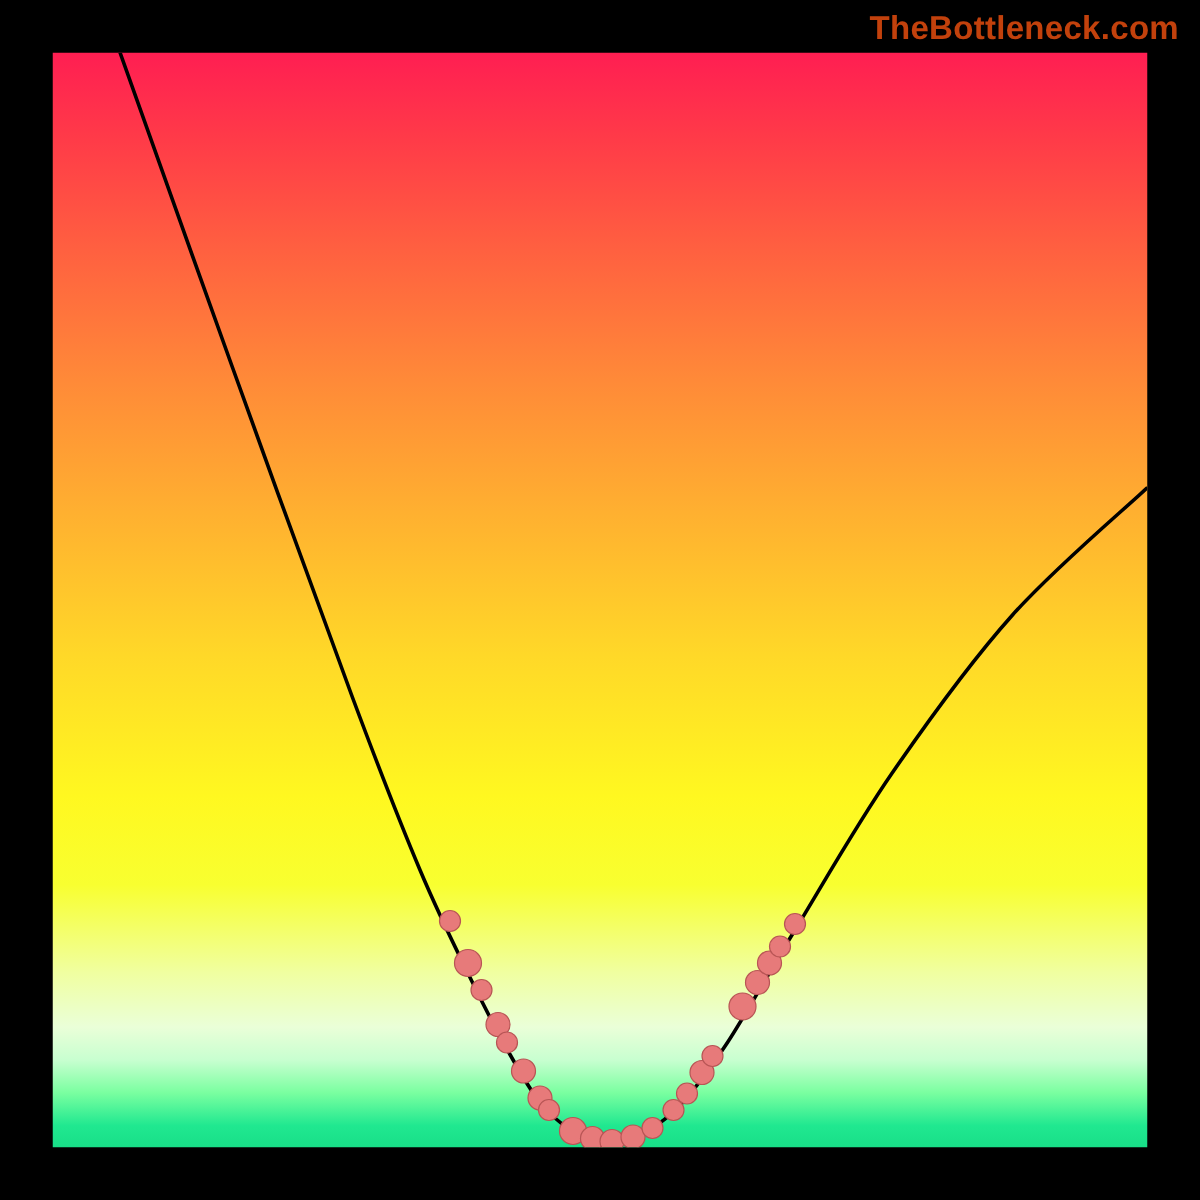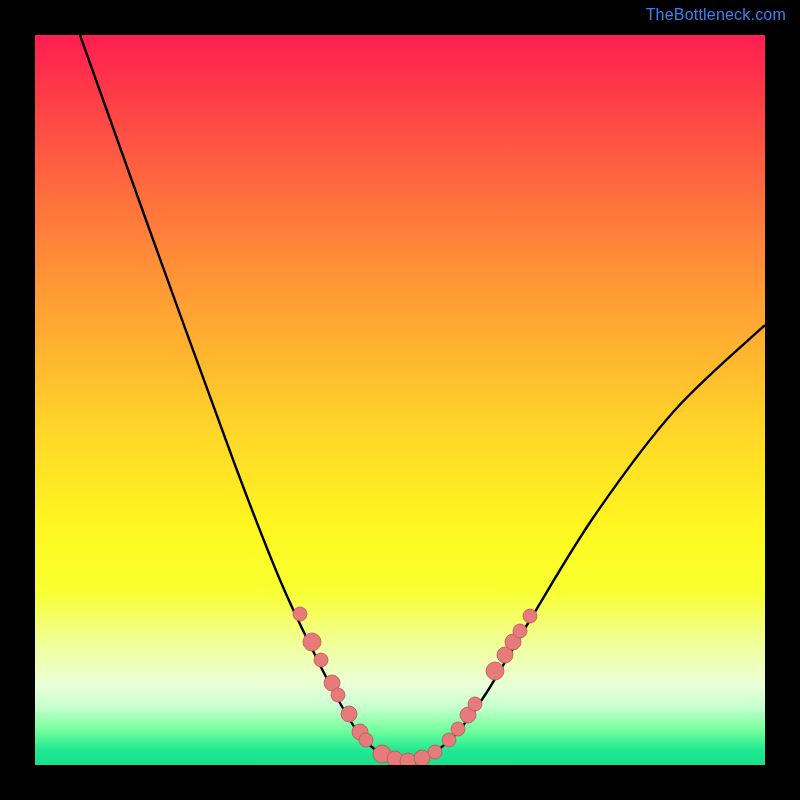--- a/index.html
+++ b/index.html
@@ -44,23 +44,23 @@
       #c8ffd0 92%,
       #7affa0 95%,
       #20e890 98%,
       #18df88 100%
     );
   }
   .watermark {
     position: absolute;
     top: 6px;
     right: 14px;
-    color: #3b82f6;
-    font-size: 16px;
-    font-weight: 400;
+    color: #c2410c;
+    font-size: 22px;
+    font-weight: 700;
     letter-spacing: 0.2px;
   }
   svg.curve {
     position: absolute;
     inset: 0;
   }
 </style>
 </head>
 <body>
 

